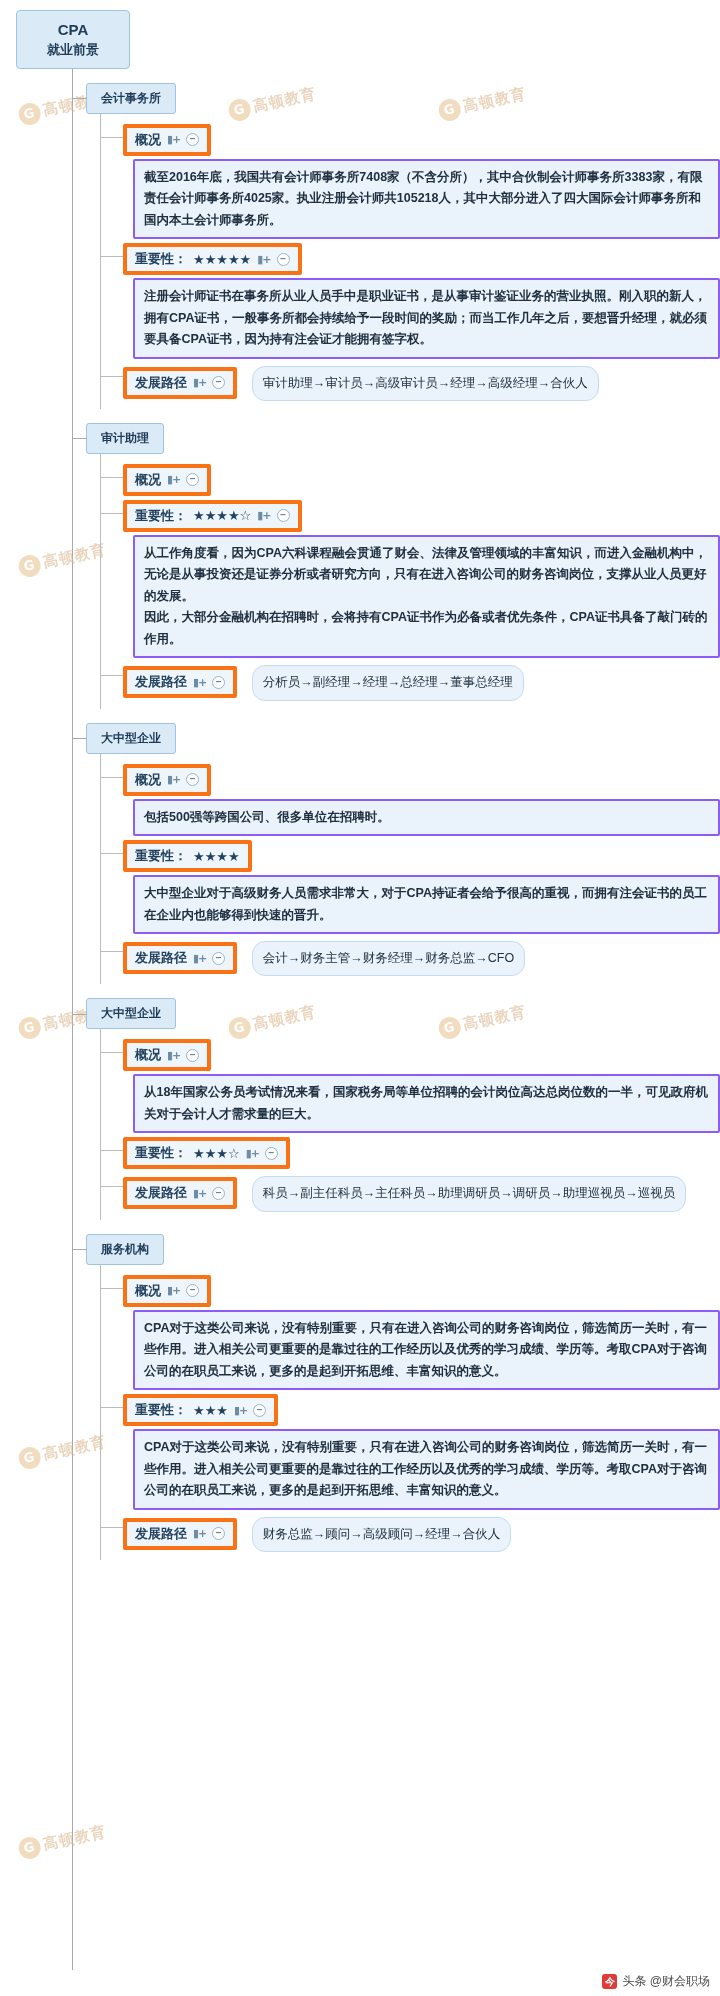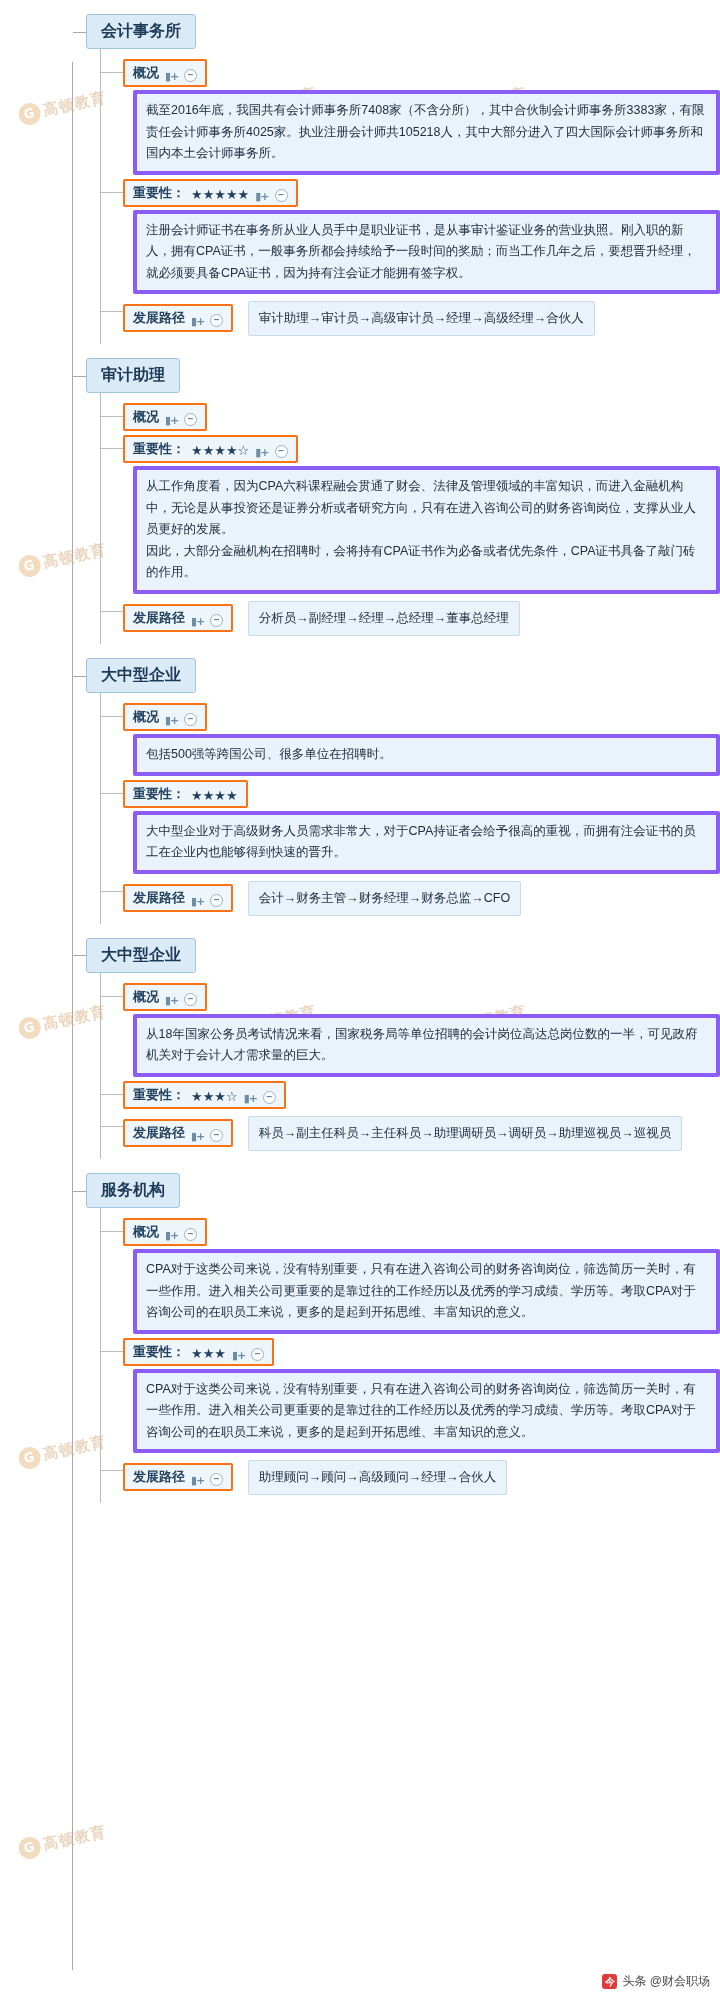--- a/index.html
+++ b/index.html
@@ -78,21 +78,21 @@
     z-index:2;
   }
   .branch:first-of-type{margin-top:28px;}
   .bhead{
     position:relative;
     display:inline-block;
     background:#dbeaf7;
     border:1px solid #9ec4e0;
     border-radius:3px;
     padding:6px 14px;
-    font-size:16px;
+    font-size:12px;
     font-weight:bold;
     color:#1d3b57;
   }
   .bhead:before{
     content:"";
     position:absolute;
     left:-14px;top:50%;
     width:14px;height:1px;
     background:#a9a9a9;
   }
@@ -106,24 +106,24 @@
   .sec{position:relative;margin:4px 0 4px 22px;}
   .sec:before{
     content:"";
     position:absolute;
     left:-22px;top:13px;
     width:22px;height:1px;
     background:#bcbcbc;
   }
   .sechead{
     display:inline-flex;
-    align-items:flex-end;
+    align-items:center;
     gap:6px;
     background:#eef5fb;
-    border:2px solid #f97316;
+    border:4px solid #f97316;
     border-radius:2px;
     padding:3px 8px;
     font-size:13px;
     font-weight:bold;
     color:#22425f;
     min-width:70px;
     box-sizing:border-box;
   }
   .sechead .label{white-space:nowrap;}
   .ic{
@@ -143,32 +143,33 @@
     border-radius:50%;
     text-align:center;
     line-height:9px;
     font-size:10px;
     color:#5d7f99;
     background:#fff;
   }
   .secbody{
     margin:3px 0 0 10px;
     background:#eaf3fb;
-    border:4px solid #8b5cf6;
+    border:2px solid #8b5cf6;
     border-radius:2px;
     padding:6px 9px;
     font-size:12.5px;
     line-height:1.72;
     color:#203040;
+    font-weight:bold;
   }
   .path{
     display:inline-block;
     background:#eaf3fb;
     border:1px solid #c5dcef;
-    border-radius:2px;
+    border-radius:13px;
     padding:6px 10px;
     font-size:12.5px;
     line-height:1.7;
     color:#203040;
     margin:3px 0 0 10px;
   }
   .stars{letter-spacing:0px;}
   
   .footer{
     position:absolute;
@@ -203,20 +204,24 @@
   <div class="wm" style="left:228px;top:92px;"><span class="dot">G</span><span>高顿教育</span></div>
   <div class="wm" style="left:438px;top:92px;"><span class="dot">G</span><span>高顿教育</span></div>
   <div class="wm" style="left:18px;top:548px;"><span class="dot">G</span><span>高顿教育</span></div>
   <div class="wm" style="left:438px;top:548px;"><span class="dot">G</span><span>高顿教育</span></div>
   <div class="wm" style="left:18px;top:1010px;"><span class="dot">G</span><span>高顿教育</span></div>
   <div class="wm" style="left:228px;top:1010px;"><span class="dot">G</span><span>高顿教育</span></div>
   <div class="wm" style="left:438px;top:1010px;"><span class="dot">G</span><span>高顿教育</span></div>
   <div class="wm" style="left:18px;top:1440px;"><span class="dot">G</span><span>高顿教育</span></div>
   <div class="wm" style="left:18px;top:1830px;"><span class="dot">G</span><span>高顿教育</span></div>
 
+  <div class="root">
+    <div>CPA</div>
+    <div class="l2">就业前景</div>
+  </div>
 
   <div class="branch">
     <div class="bhead">会计事务所</div>
     <div class="bbody">
 
       <div class="sec">
         <div class="sechead">
           <span class="label">概况</span>
           <span class="ic ic-note">▮+</span>
           <span class="ic-minus">−</span>
@@ -370,21 +375,21 @@
         </div>
         <div class="secbody">CPA对于这类公司来说，没有特别重要，只有在进入咨询公司的财务咨询岗位，筛选简历一关时，有一些作用。进入相关公司更重要的是靠过往的工作经历以及优秀的学习成绩、学历等。考取CPA对于咨询公司的在职员工来说，更多的是起到开拓思维、丰富知识的意义。</div>
       </div>
 
       <div class="sec">
         <div class="sechead">
           <span class="label">发展路径</span>
           <span class="ic ic-note">▮+</span>
           <span class="ic-minus">−</span>
         </div>
-        <div class="path">助理顾问→顾问→高级顾问→经理→合伙人</div>
+        <div class="path">财务总监→顾问→高级顾问→经理→合伙人</div>
       </div>
 
     </div>
   </div>
 
   <div class="footer">
     <span class="tt-logo">今</span>
     <span>头条 @财会职场</span>
   </div>
 

